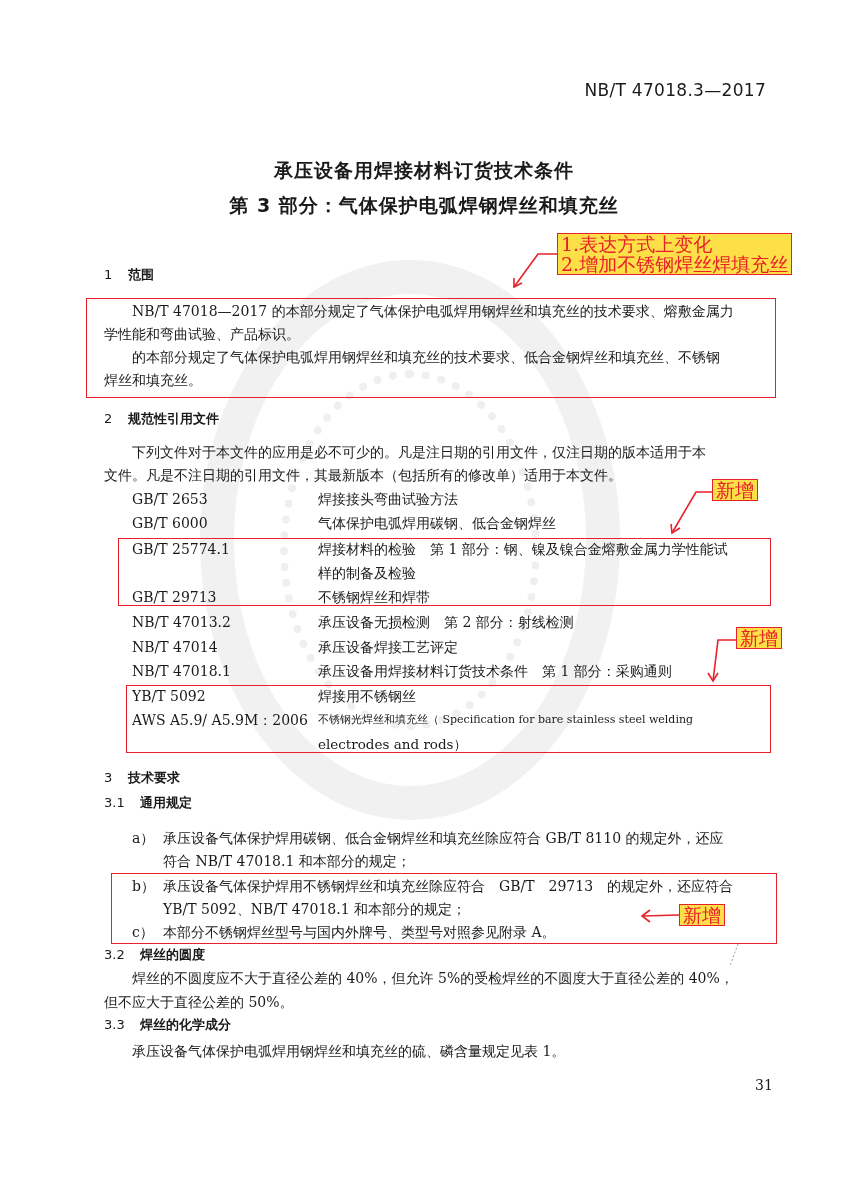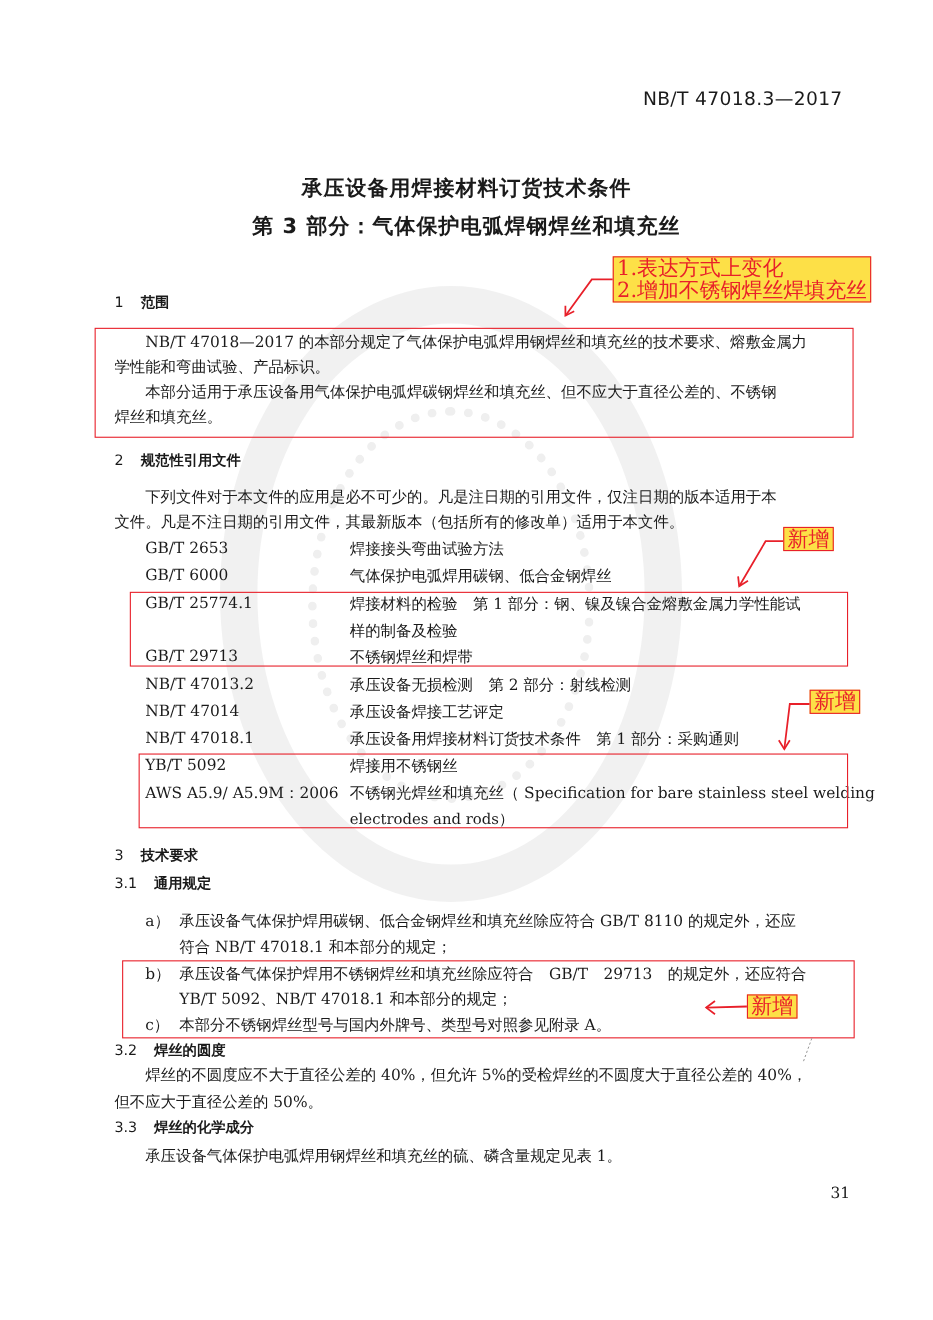--- a/index.html
+++ b/index.html
@@ -34,21 +34,21 @@
 <div class="abs std-code" style="top:80px; right:82px;">NB/T 47018.3—2017</div>
 
 <div class="abs title" style="top:158px;">承压设备用焊接材料订货技术条件</div>
 <div class="abs title" style="top:193px;">第 3 部分：气体保护电弧焊钢焊丝和填充丝</div>
 
 <div class="abs h1" style="left:104px; top:266px;">
   <span class="num">1</span><span>范围</span>
 </div>
 <div class="abs p" style="left:132px; top:301px;">NB/T 47018—2017 的本部分规定了气体保护电弧焊用钢焊丝和填充丝的技术要求、熔敷金属力</div>
 <div class="abs p" style="left:104px; top:324px;">学性能和弯曲试验、产品标识。</div>
-<div class="abs p" style="left:132px; top:347px;">本部分适用于承压设备用气体保护电弧焊碳钢焊丝和填充丝、但不应大于直径公差的、不锈钢</div>
+<div class="abs p" style="left:132px; top:347px;">的本部分规定了气体保护电弧焊用钢焊丝和填充丝的技术要求、低合金钢焊丝和填充丝、不锈钢</div>
 <div class="abs p" style="left:104px; top:370px;">焊丝和填充丝。</div>
 
 <div class="abs h1" style="left:104px; top:410px;">
   <span class="num">2</span><span>规范性引用文件</span>
 </div>
 <div class="abs p" style="left:132px; top:442px;">下列文件对于本文件的应用是必不可少的。凡是注日期的引用文件，仅注日期的版本适用于本</div>
 <div class="abs p" style="left:104px; top:465px;">文件。凡是不注日期的引用文件，其最新版本（包括所有的修改单）适用于本文件。</div>
 
 <div>
   <div>
@@ -79,21 +79,21 @@
   <div>
     <div class="abs ref-code" style="left:132px; top:663px;">NB/T 47018.1</div>
     <div class="abs ref-title" style="left:318px; top:663px;">承压设备用焊接材料订货技术条件　第 1 部分：采购通则</div>
   </div>
   <div>
     <div class="abs ref-code" style="left:132px; top:688px;">YB/T 5092</div>
     <div class="abs ref-title" style="left:318px; top:688px;">焊接用不锈钢丝</div>
   </div>
   <div>
     <div class="abs ref-code" style="left:132px; top:712px;">AWS A5.9/ A5.9M：2006</div>
-    <div class="abs ref-title" style="left:318px; top:712px; font-size:14px;">不锈钢光焊丝和填充丝（ Specification for bare stainless steel welding</div>
+    <div class="abs ref-title" style="left:318px; top:712px; font-size:11px;">不锈钢光焊丝和填充丝（ Specification for bare stainless steel welding</div>
     <div class="abs ref-title" style="left:318px; top:736px; font-size:13.5px;">electrodes and rods）</div>
   </div>
 </div>
 
 <div class="abs h1" style="left:104px; top:769px;">
   <span class="num">3</span><span>技术要求</span>
 </div>
 <div class="abs h2" style="left:104px; top:794px;">
   <span class="num">3.1</span><span>通用规定</span>
 </div>

